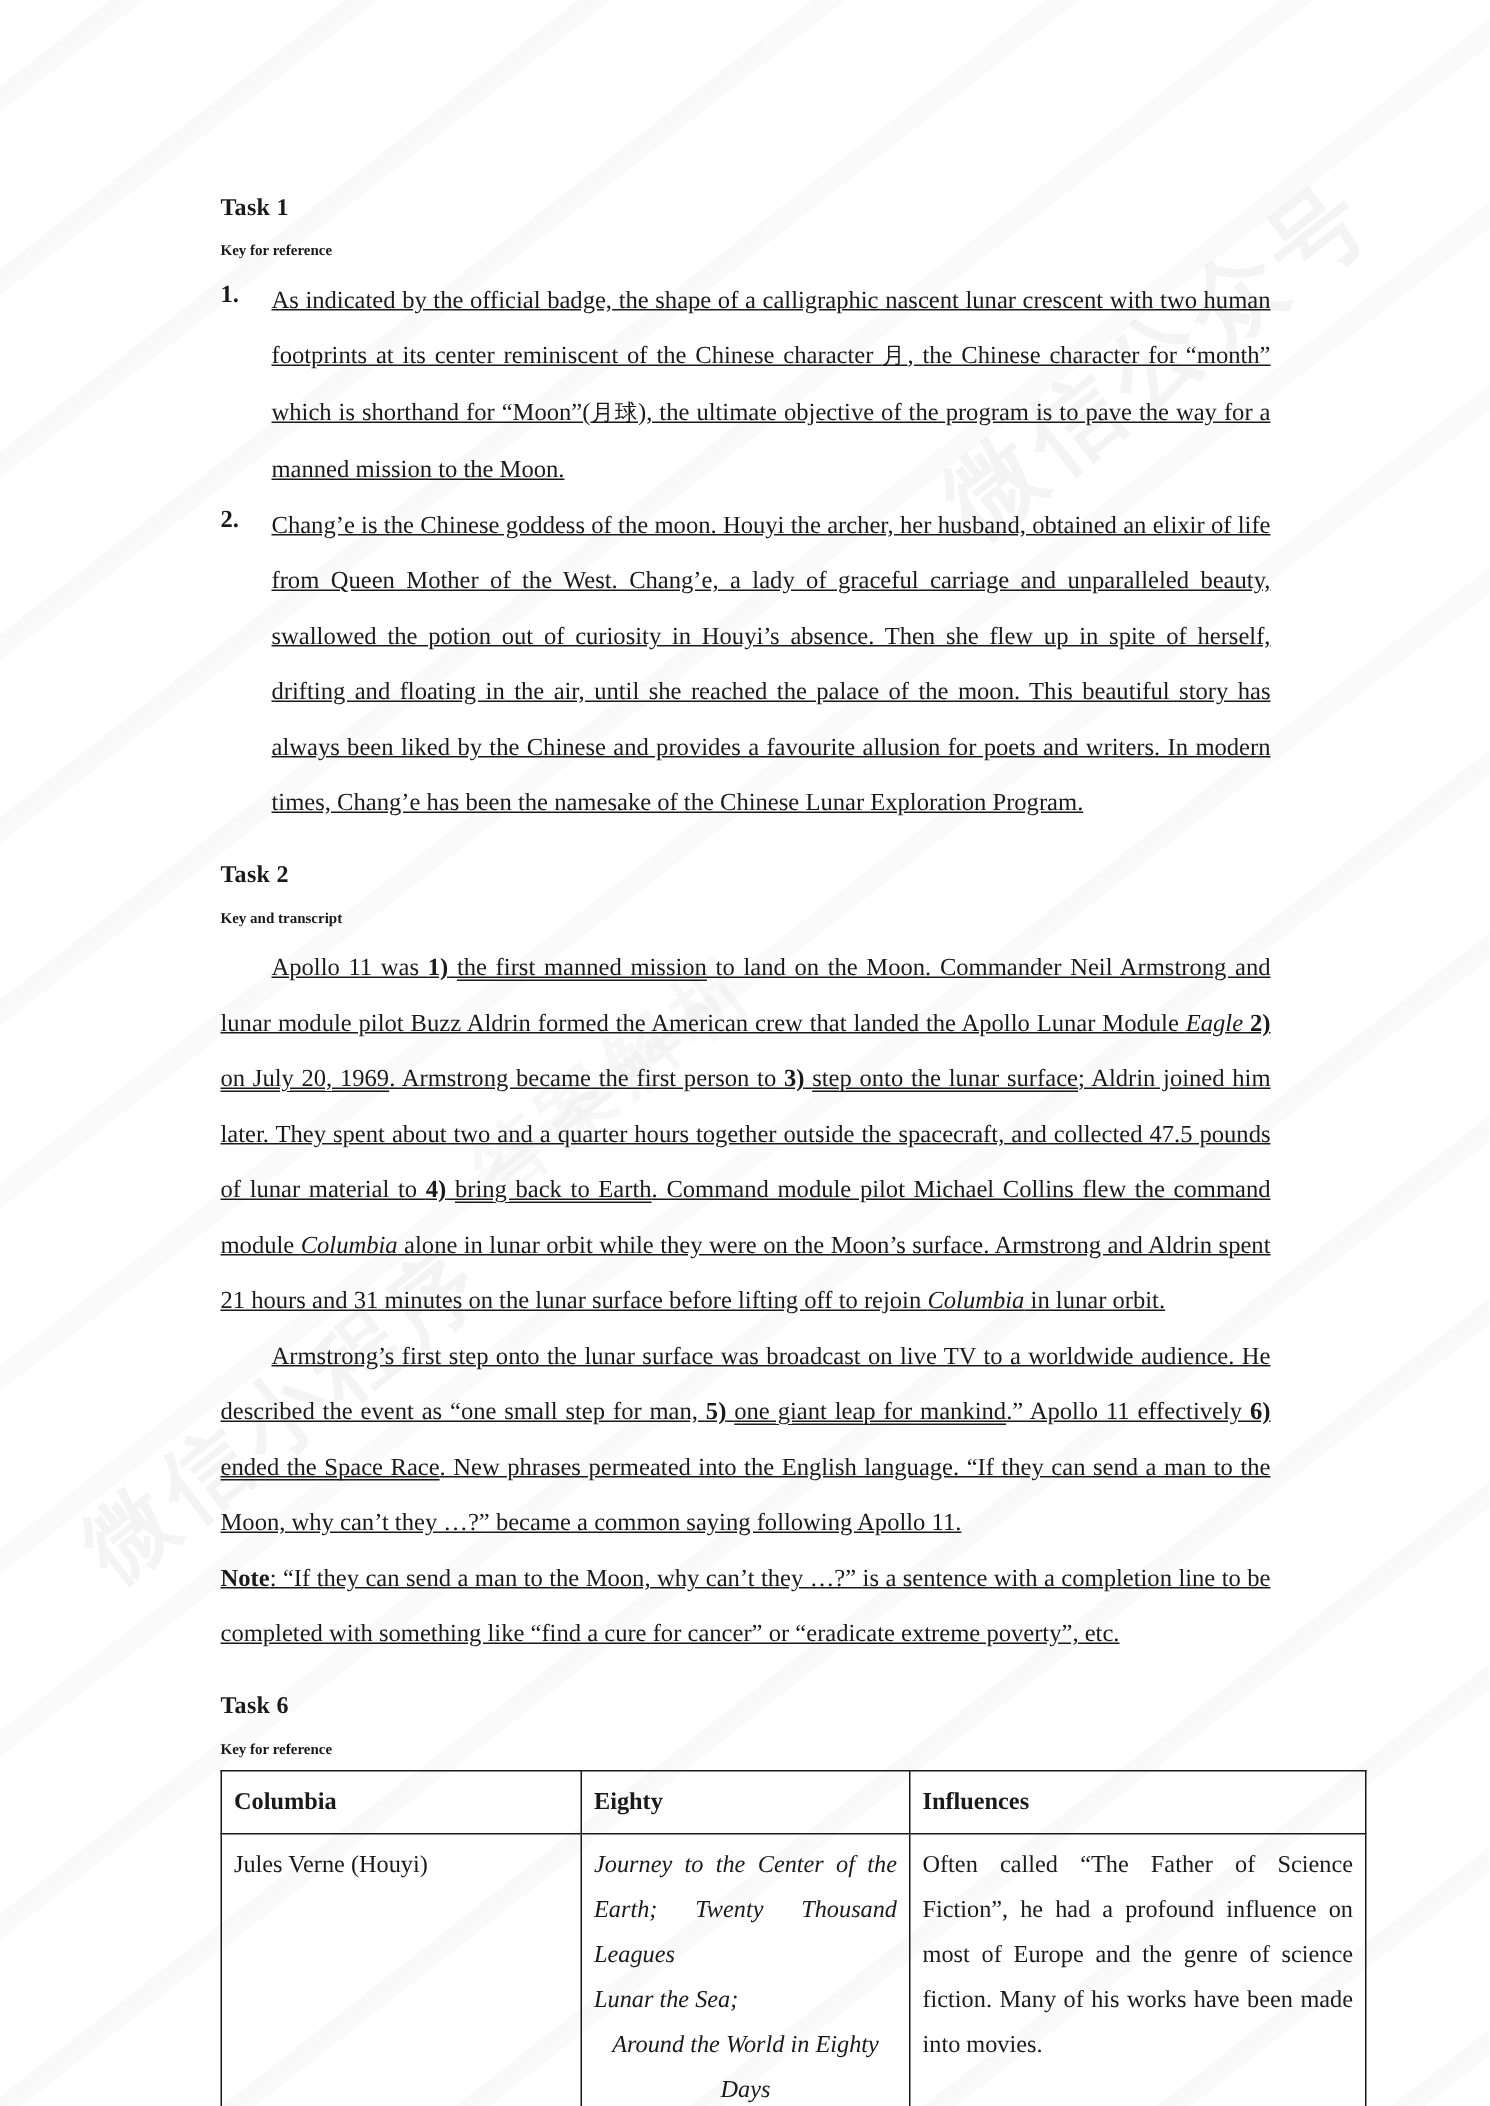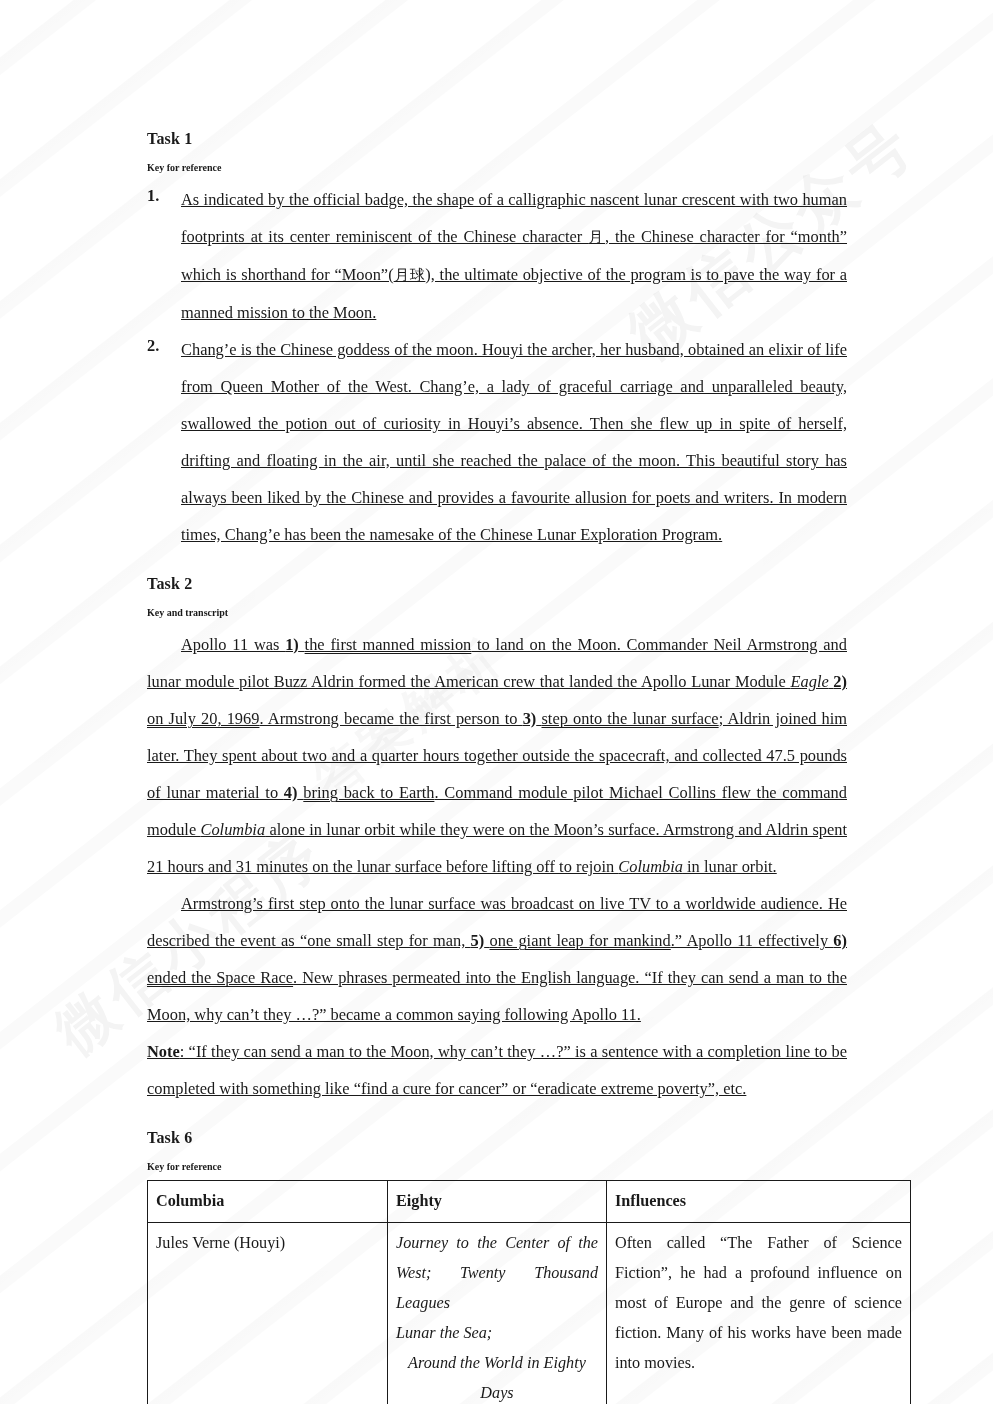--- a/index.html
+++ b/index.html
@@ -196,21 +196,21 @@
         <tr>
           <th class="col-writers">Columbia</th>
           <th class="col-works">Eighty</th>
           <th class="col-infl">Influences</th>
         </tr>
       </thead>
       <tbody>
         <tr>
           <td class="col-writers">Jules Verne (Houyi)</td>
           <td class="col-works works-cell">
-              <div class="work-line">Journey to the Center of the West; Twenty Thousand Leagues</div>
+              <div class="work-line">Journey to the Center of the Earth; Twenty Thousand Leagues</div>
               <div class="work-line">Lunar the Sea;</div>
               <div class="work-line last">Around the World in Eighty Days</div>
               <div class="work-line last">…</div>
             </td>
           <td class="col-infl">Often called “The Father of Science Fiction”, he had a profound influence on most of Europe and the genre of science fiction. Many of his works have been made into movies.</td>
         </tr>
       </tbody>
     </table>
 
   </div>

